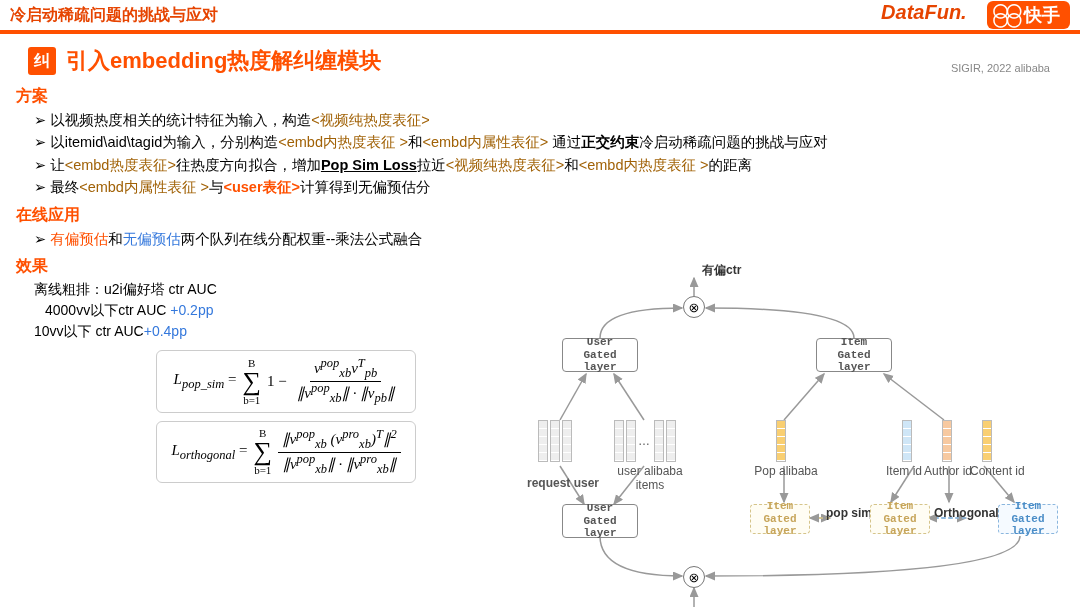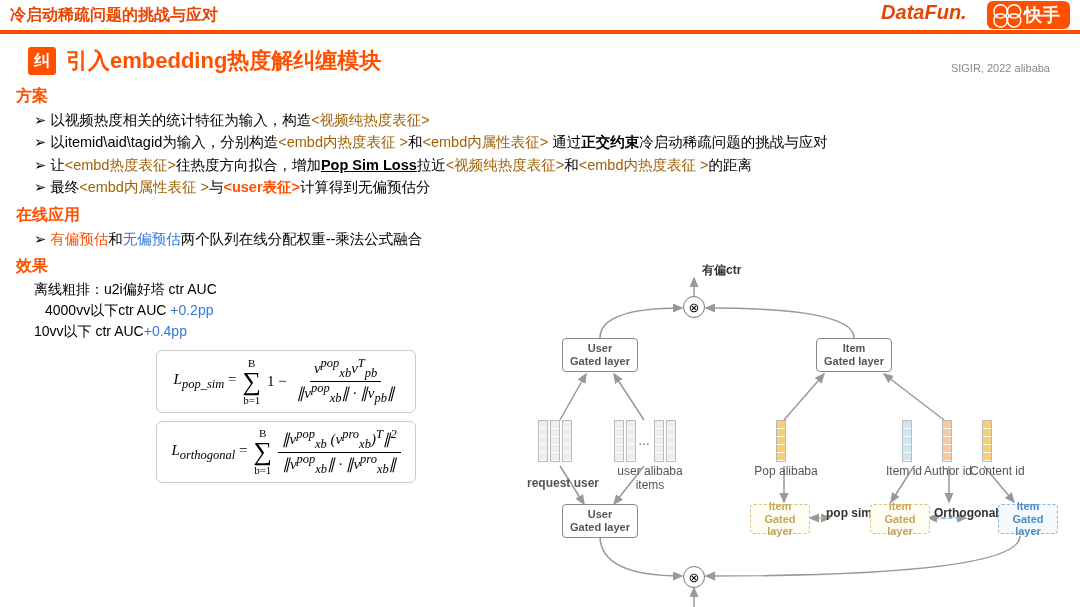--- a/index.html
+++ b/index.html
@@ -39,21 +39,21 @@
   .formula-box { border: 1px solid #ccc; border-radius: 6px; padding: 6px 14px; margin: 8px 0 8px 140px; width: 260px; font-family: "Times New Roman", serif; font-size: 15px; display: flex; align-items: center; justify-content: center; gap: 6px; }
   .sum { display: inline-flex; flex-direction: column; align-items: center; font-size: 11px; line-height: 1; }
   .sum .sigma { font-size: 26px; }
   .frac { display: inline-flex; flex-direction: column; align-items: center; line-height: 1.1; }
   .frac .num { border-bottom: 1px solid #000; padding: 0 4px; }
   .frac .den { padding: 0 4px; }
 
   
   .diagram { position: absolute; right: 10px; top: 232px; width: 556px; height: 358px; }
   .diagram * { position: absolute; }
-  .node { border: 1.5px solid #888; border-radius: 4px; background: #fff; font-size: 11px; font-weight: 600; color: #555; display: flex; align-items: center; justify-content: center; text-align: center; line-height: 1.15; padding: 2px; }
+  .node { border: 1.5px solid #888; border-radius: 4px; background: #fff; font-size: 11px; font-weight: 600; color: #555; display: flex; align-items: center; justify-content: center; text-align: center; line-height: 1.15; padding: 2px; font-family: Liberation Mono, monospace; }
   .ghost { border-style: dashed; color: #c7a55a; border-color: #d5c48a; background: #fffdf4; }
   .ghost-blue { border-style: dashed; color: #4a8dc7; border-color: #8ab6de; background: #f5faff; }
   .mult { width: 22px; height: 22px; border: 1.5px solid #777; border-radius: 50%; background: #fff; display: flex; align-items: center; justify-content: center; font-size: 13px; }
   .lbl { font-size: 12px; color: #555; background: none; border: none; }
   .lbl-strong { font-size: 12px; color: #333; font-weight: bold; }
   .emb { width: 10px; height: 42px; background: repeating-linear-gradient(to bottom, #eee 0, #eee 7px, #fff 7px, #fff 8px); border: 1px solid #bbb; }
   .emb.c1 { background: repeating-linear-gradient(to bottom, #f9cf72 0, #f9cf72 7px, #fff 7px, #fff 8px); }
   .emb.c2 { background: repeating-linear-gradient(to bottom, #cfe6f7 0, #cfe6f7 7px, #fff 7px, #fff 8px); }
   .emb.c3 { background: repeating-linear-gradient(to bottom, #f7c9a0 0, #f7c9a0 7px, #fff 7px, #fff 8px); }
   .arrow { stroke: #999; stroke-width: 1.5; fill: none; marker-end: url(#ah); }

